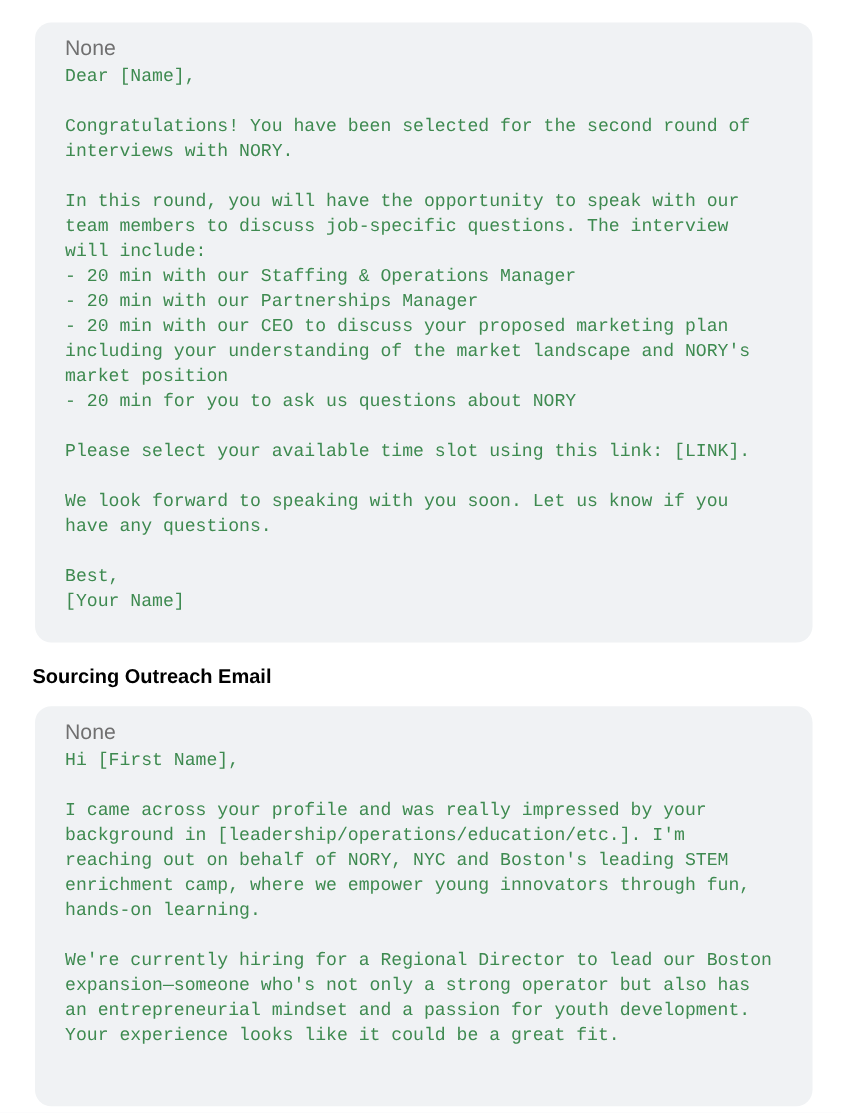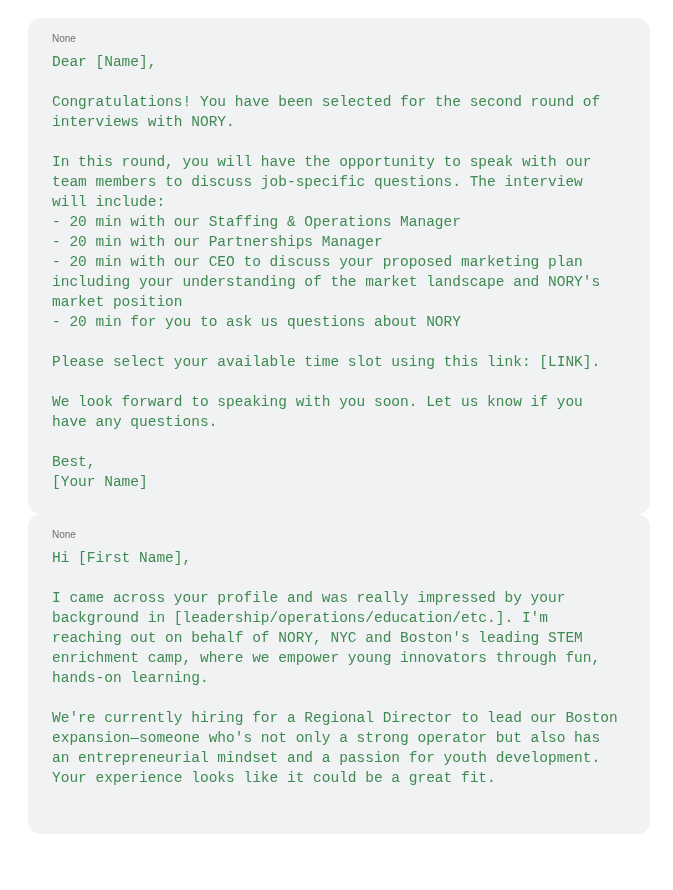--- a/index.html
+++ b/index.html
@@ -23,21 +23,21 @@
     border-radius: 13px;
     padding: 14px 24px 22px 24px;
     box-sizing: border-box;
     width: 622px;
   }
   .code-block--tall {
     padding-bottom: 46px;
   }
   .code-lang {
     font-family: "Liberation Sans", sans-serif;
-    font-size: 10px;
+    font-size: 17px;
     line-height: 14px;
     color: #707070;
     margin: 0 0 6px 0;
   }
   .code-content {
     margin: 0;
     font-family: Liberation Mono, monospace;
     font-size: 14.5px;
     line-height: 20px;
     color: #3e8a50;
@@ -77,20 +77,21 @@
 
 Please select your available time slot using this link: [LINK].
 
 We look forward to speaking with you soon. Let us know if you
 have any questions.
 
 Best,
 [Your Name]</pre>
   </div>
 
+  <h2 class="section-heading">Sourcing Outreach Email</h2>
 
   <div class="code-block code-block--tall">
     <div class="code-lang">None</div>
     <pre class="code-content">Hi [First Name],
 
 I came across your profile and was really impressed by your
 background in [leadership/operations/education/etc.]. I'm
 reaching out on behalf of NORY, NYC and Boston's leading STEM
 enrichment camp, where we empower young innovators through fun,
 hands-on learning.

